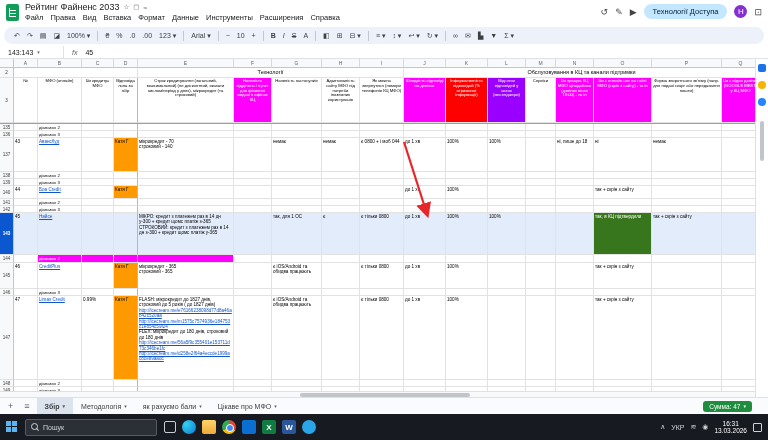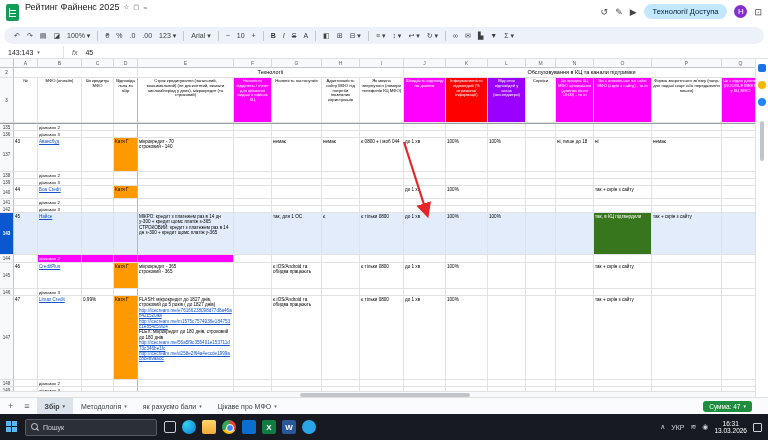--- a/index.html
+++ b/index.html
@@ -107,25 +107,36 @@
 
   .arrow-svg{position:absolute;left:0;top:0;z-index:60;pointer-events:none}
 </style>
 </head>
 <body>
 
 <div class="titlebar">
   <div class="sheets-icon"></div>
   <div class="title-block">
     <div class="title-row">
-      <span class="doc-title">Рейтинг Файненс 2025</span>
+      <span class="doc-title">Рейтинг Файненс 2033</span>
       <span class="mini-icon">☆</span>
       <span class="mini-icon">▢</span>
       <span class="mini-icon">≈</span>
     </div>
+    <div class="menu-row" id="menu-row">
+        <div>Файл</div>
+        <div>Правка</div>
+        <div>Вид</div>
+        <div>Вставка</div>
+        <div>Формат</div>
+        <div>Данные</div>
+        <div>Инструменты</div>
+        <div>Расширения</div>
+        <div>Справка</div>
+      </div>
   </div>
   <div class="tb-right">
     <span class="tb-icon">↺</span>
     <span class="tb-icon">✎</span>
     <span class="tb-icon">▶</span>
     <span class="share-btn">
       <span>Технології Доступа</span>
     </span>
     <span class="avatar">Н</span>
     <span class="tb-icon">⊡</span>

